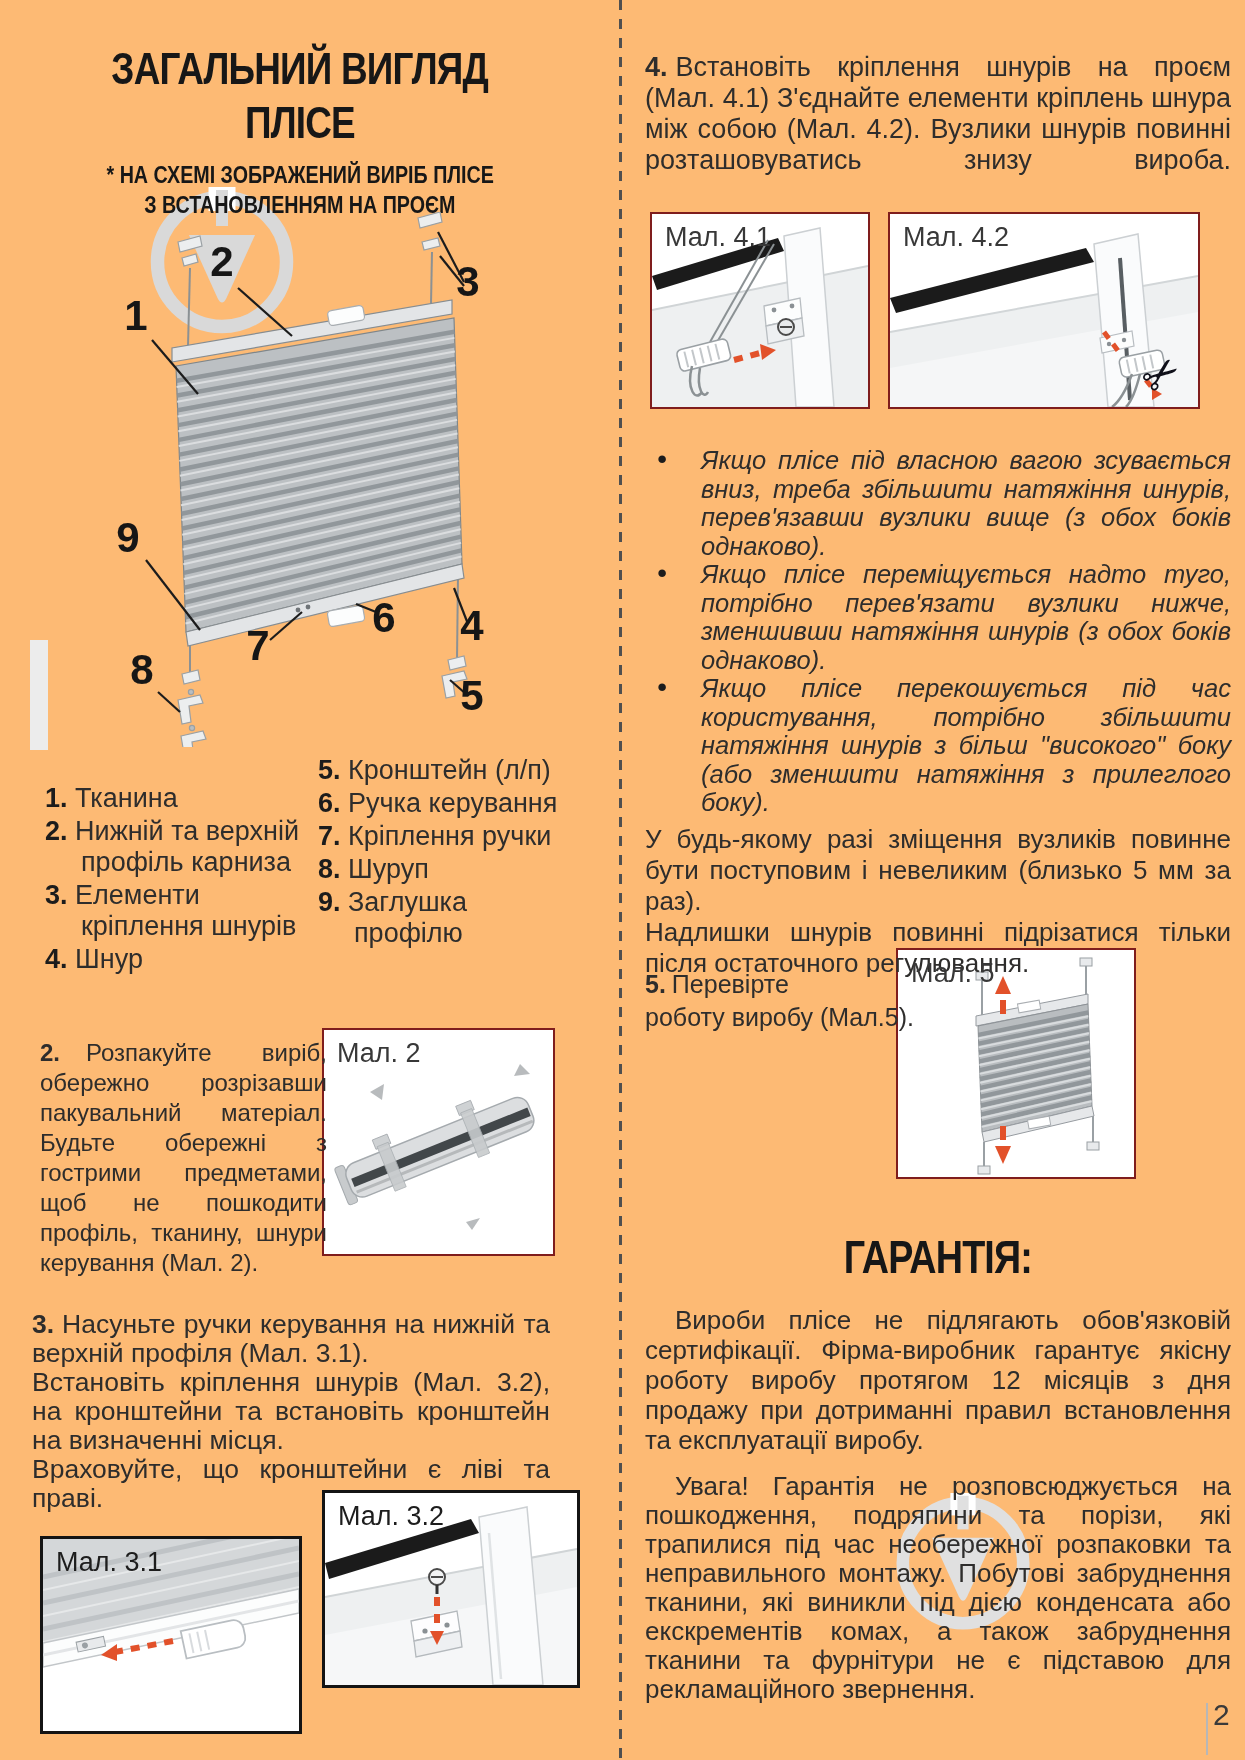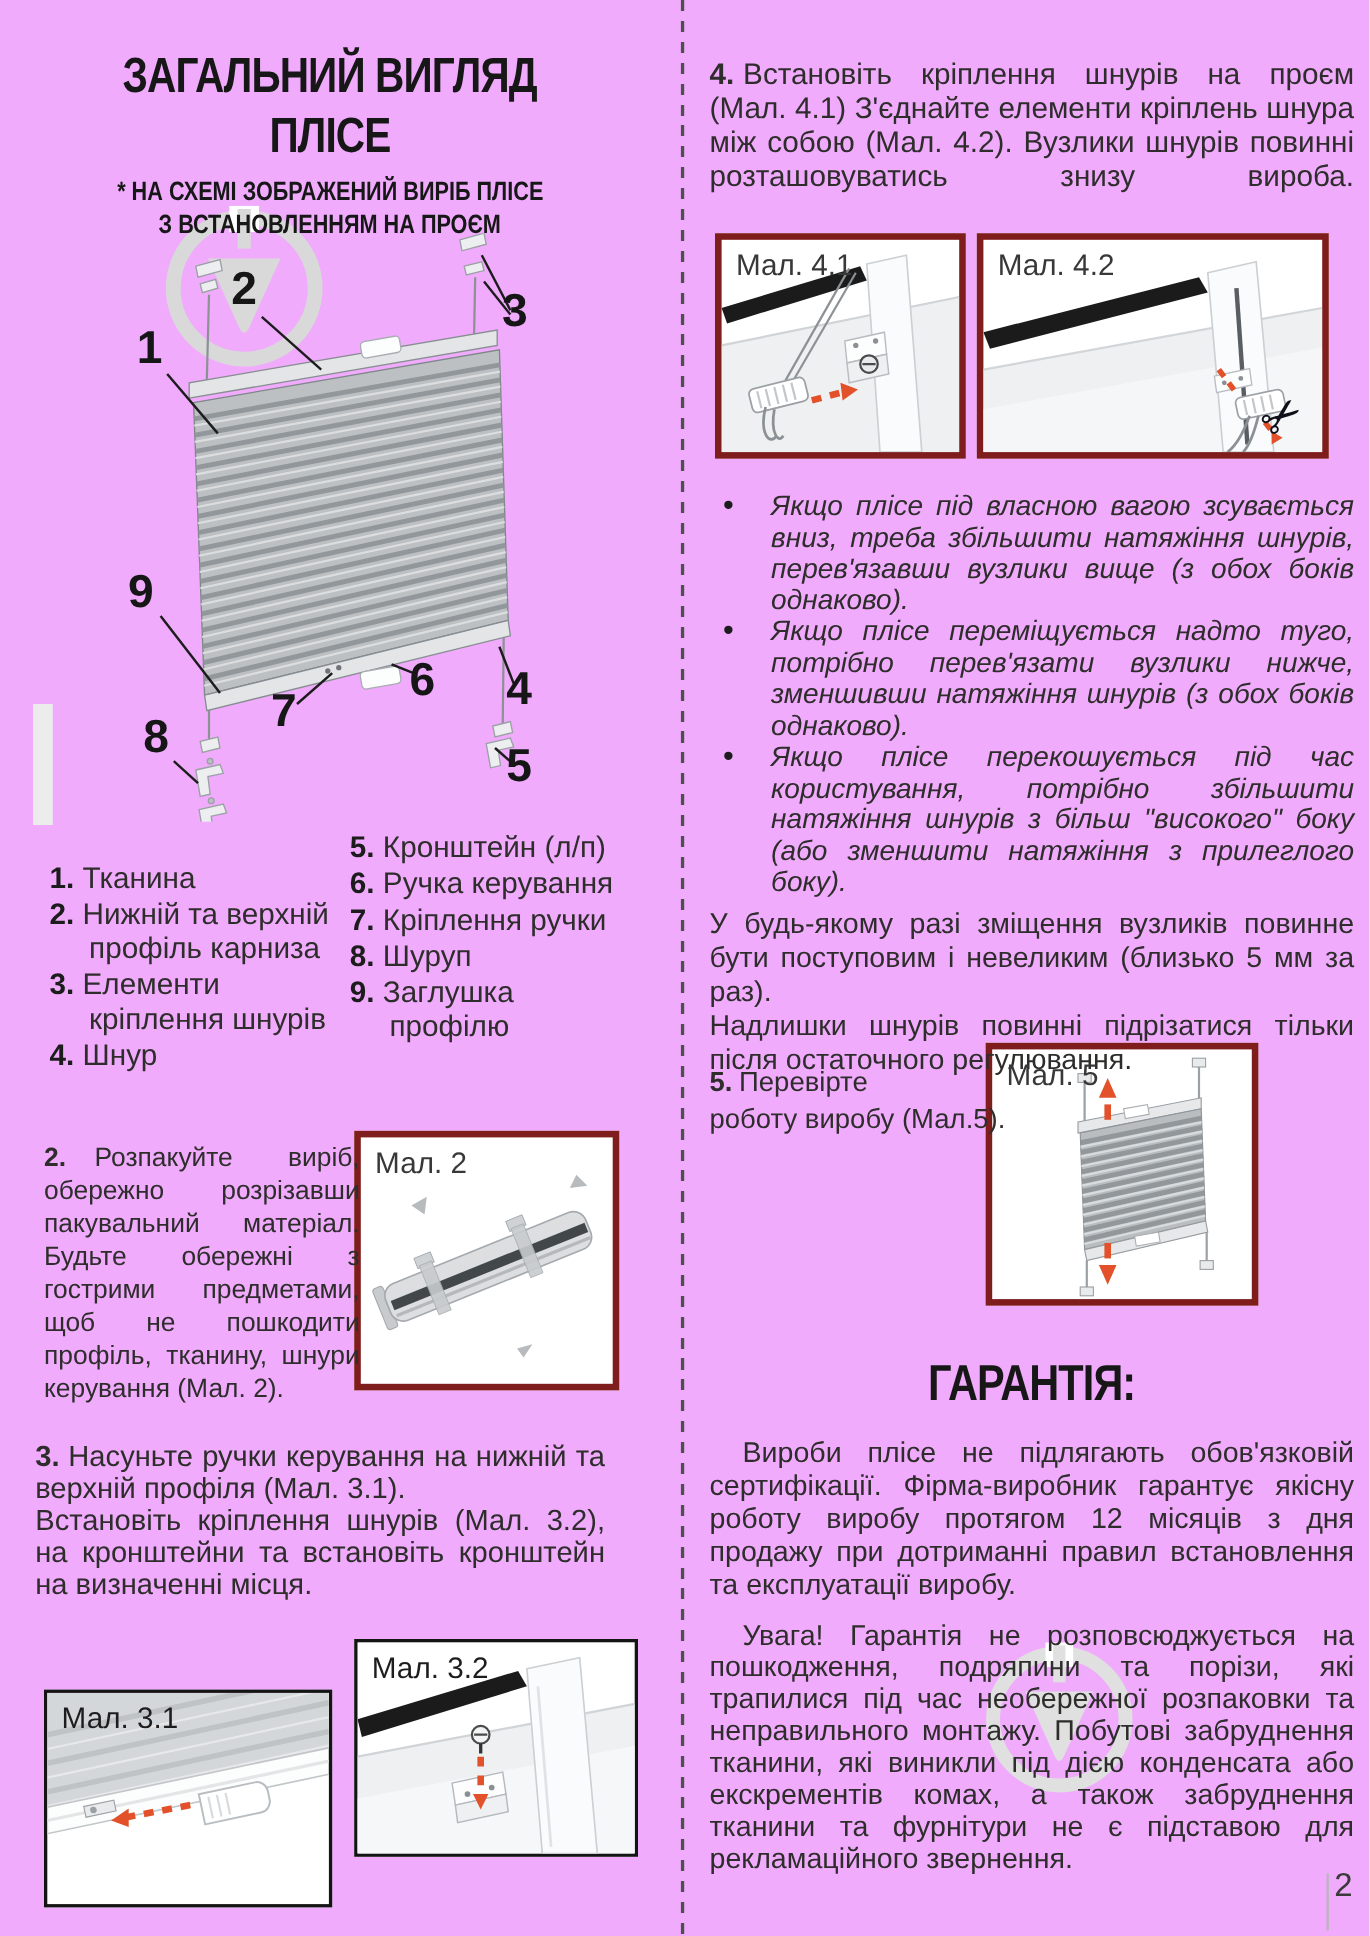--- a/index.html
+++ b/index.html
@@ -1,28 +1,28 @@
 <!DOCTYPE html>
 <html><head>
 <meta charset="utf-8">
 <style>
   html,body{margin:0;padding:0;background:#ffffff;}
-  .page{position:relative;width:1245px;height:1760px;background:#f0abfc;overflow:hidden;
+  .page{position:relative;width:1245px;height:1760px;background:#fdba74;overflow:hidden;
         font-family:"Liberation Sans",sans-serif;color:#2e2d2c;}
   .abs{position:absolute;}
   .cond{display:inline-block;transform:scaleX(0.82);transform-origin:50% 0;white-space:nowrap;}
   .center{text-align:center;}
   .title{font-weight:bold;font-size:45px;line-height:54px;color:#171717;letter-spacing:-1px;}
   .subtitle{font-weight:bold;font-size:24px;line-height:30px;color:#171717;}
   .sechead{font-weight:bold;font-size:42px;color:#171717;letter-spacing:-1px;}
   .body-just{text-align:justify;}
   .legend-item{padding-left:36px;text-indent:-36px;font-size:27px;line-height:31px;margin:0 0 2px 0;}
   .legend-item b{color:#1c1c1c;}
   .figbox{position:absolute;background:#fff;}
-  .b2{border:6px solid #7f1d1d;text-align:right;}
+  .b2{border:2px solid #7f1d1d;text-align:right;}
   .b3{border:3px solid #141414;}
   .figlabel{position:absolute;top:8px;left:13px;font-size:27px;color:#383838;z-index:3;}
   p{margin:0;}
   ul.blts{list-style:none;margin:0;padding:0;}
   ul.blts li{position:relative;padding-left:56px;font-size:25.5px;line-height:28.5px;text-align:justify;}
   ul.blts li::before{content:"\2022";position:absolute;left:12px;top:-1px;font-size:28px;color:#1c1c1c;}
   .divider{position:absolute;left:619px;top:0;width:3px;height:1760px;
            background:repeating-linear-gradient(to bottom,#4f4f4f 0 10px,transparent 10px 19px);}
   .pageline{position:absolute;left:1206px;top:1703px;width:2px;height:52px;background:#b7b7b7;}
   .pagenum{position:absolute;left:1213px;top:1698px;font-size:30px;color:#3a3a3a;}
@@ -189,20 +189,21 @@
         <rect x="22" y="127" width="190" height="3" fill="#b6b9bb"></rect>
         <rect x="58" y="94" width="12" height="48" fill="#c8cbcd" stroke="#a9aeb2" stroke-width="0.8" opacity="0.9"></rect>
         <rect x="148" y="94" width="12" height="48" fill="#c8cbcd" stroke="#a9aeb2" stroke-width="0.8" opacity="0.9"></rect>
       </g>
     </svg>
   </div>
 
   <div class="abs z1 body-just" style="left:32px;top:1310px;width:518px;font-size:26.5px;line-height:29px;">
     <p><b style="margin-right:8px;">3.</b><span>Насуньте ручки керування на нижній та верхній профіля (Мал. 3.1).</span></p>
     <p>Встановіть кріплення шнурів (Мал. 3.2), на кронштейни та встановіть кронштейн на визначенні місця.</p>
+    <p>Враховуйте, що кронштейни є ліві та праві.</p>
   </div>
 
   <div class="figbox b3" style="left:40px;top:1536px;width:256px;height:192px;">
     <span class="figlabel" style="color:#1d1d1d;">Мал. 3.1</span>
     <svg width="256" height="192" viewBox="0 0 256 192">
       <defs>
           <clipPath id="fab31">
             <polygon points="0,0 256,0 256,50 0,104"></polygon>
           </clipPath>
         </defs>

